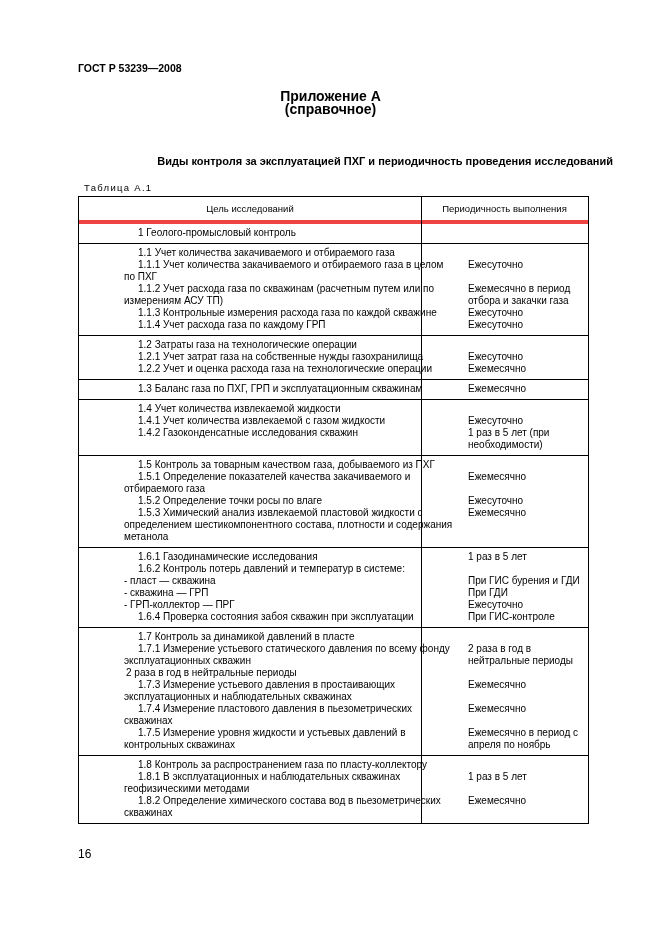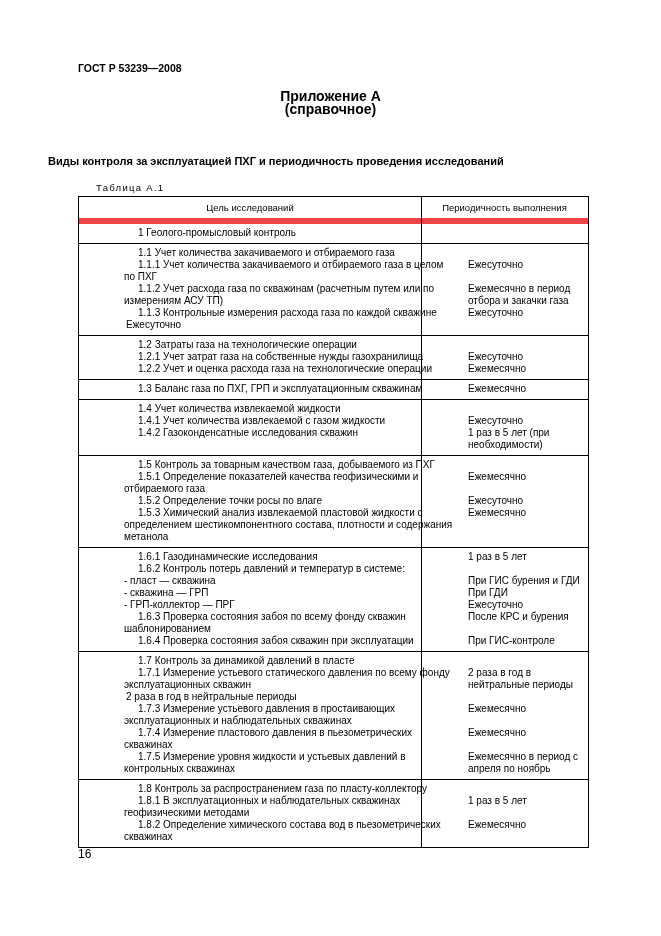--- a/index.html
+++ b/index.html
@@ -13,35 +13,35 @@
   .gost-number {
     position:absolute; left:78px; top:62px;
     font-size:10.5px; font-weight:bold;
   }
   .appendix {
     position:absolute; top:90px; left:0; width:100%;
     text-align:center; font-weight:bold; font-size:14px; line-height:13px;
   }
   .doc-title {
     position:absolute; top:155px; left:48px; width:565px;
-    text-align:left; font-weight:bold; font-size:11px; line-height:13px;
+    text-align:right; font-weight:bold; font-size:11px; line-height:13px;
   }
   .table-caption {
-    position:absolute; left:96px; top:182px;
+    position:absolute; left:84px; top:182px;
     font-size:9.5px; letter-spacing:1.3px;
   }
   .data-table {
     position:absolute; left:78px; top:196px; width:511px;
     border:1px solid #000; font-size:10px; line-height:12px;
   }
   .col-divider {
     position:absolute; top:0; bottom:0; left:342px; width:1px;
     background:#000;
   }
-  .thead { display:flex; height:27px; border-bottom:6px solid #ef4444;justify-content:flex-end; }
+  .thead { display:flex; height:27px; border-bottom:4px solid #ef4444;justify-content:flex-end; }
   .th {
     display:flex; align-items:center; justify-content:center;
     font-size:9.5px; text-align:center;
   }
   .th.purpose { width:342px; }
   .th.freq { flex:1; }
   .section { border-bottom:1px solid #000; padding:3px 0 4px 0; }
   .section:last-child { border-bottom:none; }
   .row { display:flex; align-items:flex-start;margin-left:40px; }
   .cell-left {
@@ -91,20 +91,21 @@
           </div>
           <div class="row">
             <div class="cell-left">1.1.2 Учет расхода газа по скважинам (расчетным путем или по измерениям АСУ ТП)</div>
             <div class="cell-right">Ежемесячно в период отбора и закачки газа</div>
           </div>
           <div class="row">
             <div class="cell-left">1.1.3 Контрольные измерения расхода газа по каждой скважине</div>
             <div class="cell-right">Ежесуточно</div>
           </div>
           <div class="row">
+            <div class="cell-left">1.1.4 Учет расхода газа по каждому ГРП</div>
             <div class="cell-right">Ежесуточно</div>
           </div>
         </div>
         <div class="section">
           <div class="row">
             <div class="cell-left">1.2 Затраты газа на технологические операции</div>
             <div class="cell-right"></div>
           </div>
           <div class="row">
             <div class="cell-left">1.2.1 Учет затрат газа на собственные нужды газохранилища</div>
@@ -134,21 +135,21 @@
             <div class="cell-left">1.4.2 Газоконденсатные исследования скважин</div>
             <div class="cell-right">1 раз в 5 лет (при необходимости)</div>
           </div>
         </div>
         <div class="section">
           <div class="row">
             <div class="cell-left">1.5 Контроль за товарным качеством газа, добываемого из ПХГ</div>
             <div class="cell-right"></div>
           </div>
           <div class="row">
-            <div class="cell-left">1.5.1 Определение показателей качества геофизическими и отбираемого газа</div>
+            <div class="cell-left">1.5.1 Определение показателей качества закачиваемого и отбираемого газа</div>
             <div class="cell-right">Ежемесячно</div>
           </div>
           <div class="row">
             <div class="cell-left">1.5.2 Определение точки росы по влаге</div>
             <div class="cell-right">Ежесуточно</div>
           </div>
           <div class="row">
             <div class="cell-left">1.5.3 Химический анализ извлекаемой пластовой жидкости с определением шестикомпонентного состава, плотности и содержания метанола</div>
             <div class="cell-right">Ежемесячно</div>
           </div>
@@ -168,24 +169,20 @@
           </div>
           <div class="row">
             <div class="cell-left flush">- скважина — ГРП</div>
             <div class="cell-right">При ГДИ</div>
           </div>
           <div class="row">
             <div class="cell-left flush">- ГРП-коллектор — ПРГ</div>
             <div class="cell-right">Ежесуточно</div>
           </div>
           <div class="row">
-            <div class="cell-left">1.6.3 Проверка состояния забоя по всему фонду скважин шаблонированием</div>
-            <div class="cell-right">После КРС и бурения</div>
-          </div>
-          <div class="row">
             <div class="cell-left">1.6.4 Проверка состояния забоя скважин при эксплуатации</div>
             <div class="cell-right">При ГИС-контроле</div>
           </div>
         </div>
         <div class="section">
           <div class="row">
             <div class="cell-left">1.7 Контроль за динамикой давлений в пласте</div>
             <div class="cell-right"></div>
           </div>
           <div class="row">

